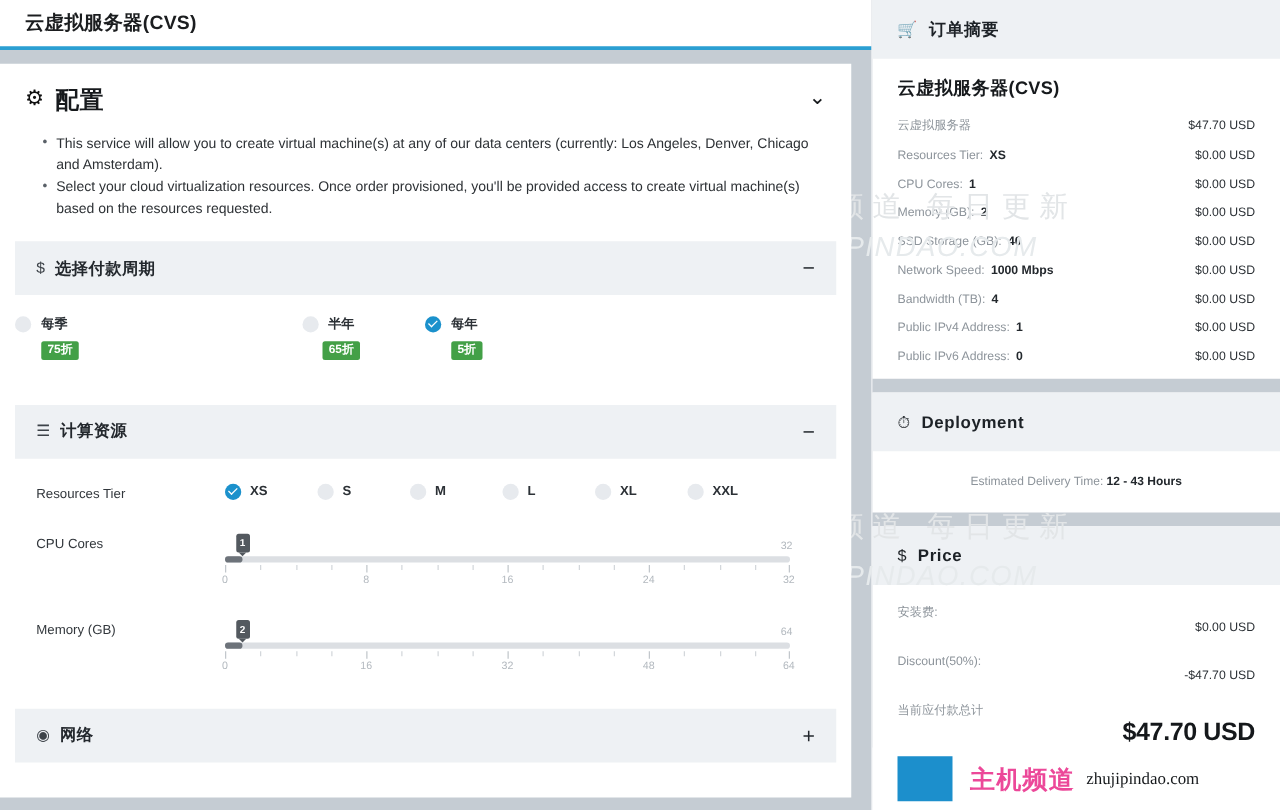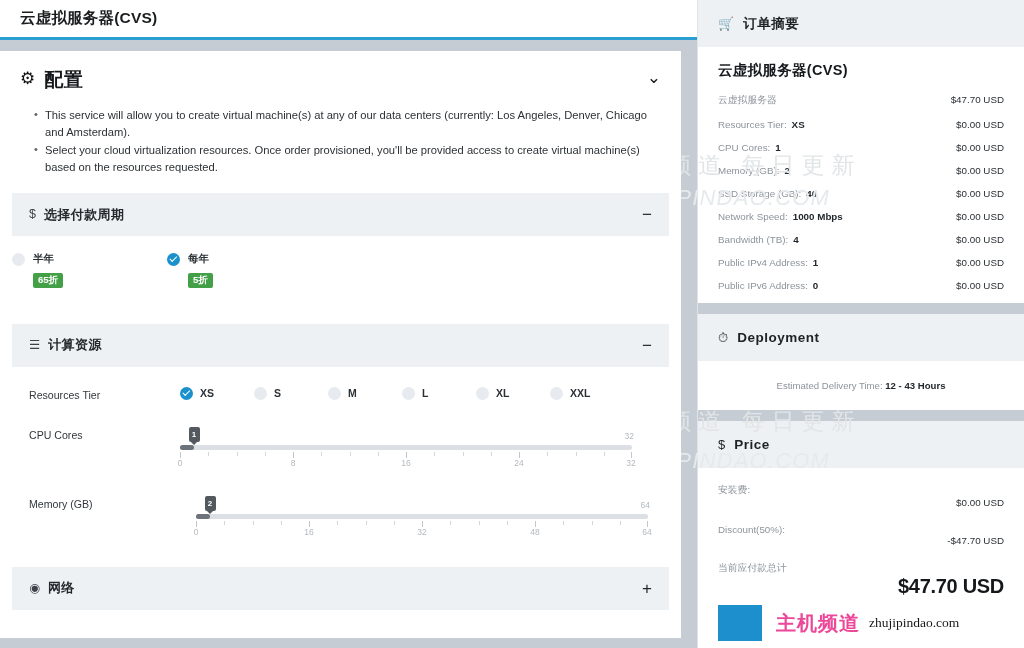--- a/index.html
+++ b/index.html
@@ -178,21 +178,28 @@
         <li>Select your cloud virtualization resources. Once order provisioned, you'll be provided access to create virtual machine(s) based on the resources requested.</li>
       </ul>
 
       <div class="sec-bar">
         <span class="sicon">$</span>
         <span class="stitle">选择付款周期</span>
         <span class="toggle">−</span>
       </div>
 
       <div class="radio-row">
-        <div class="radio-opt" style="width:155px;">
+        <div class="radio-opt" style="width:173px;">
+          <div class="ropt-line">
+            <span class="rdot"></span>
+            <span class="rlabel">每季</span>
+          </div>
+          <span class="badge">75折</span>
+        </div>
+        <div class="radio-opt" style="width:155px;align-items:center;">
           <div class="ropt-line">
             <span class="rdot"></span>
             <span class="rlabel">半年</span>
           </div>
           <span class="badge">65折</span>
         </div>
         <div class="radio-opt">
           <div class="ropt-line">
             <span class="rdot on"></span>
             <span class="rlabel">每年</span>
@@ -271,21 +278,21 @@
               <span style="left:0%">0</span>
               <span style="left:25%">8</span>
               <span style="left:50%">16</span>
               <span style="left:75%">24</span>
               <span style="left:99.8%">32</span>
             </div>
           </div>
         </div>
       </div>
 
-      <div class="field" style="padding-top:26px;gap:16px;">
+      <div class="field" style="padding-top:26px;">
         <div class="field-label">Memory (GB)</div>
         <div class="field-body">
           <div class="slider-wrap">
             <span class="slider-max">64</span>
             <div class="track">
               <div class="fill" style="width:3.1%;"></div>
               <div class="handle" style="left:calc(3.1% - 5.5px);">2</div>
             </div>
             <div class="ticks">
               <span class="tick major" style="left:0%"></span>

